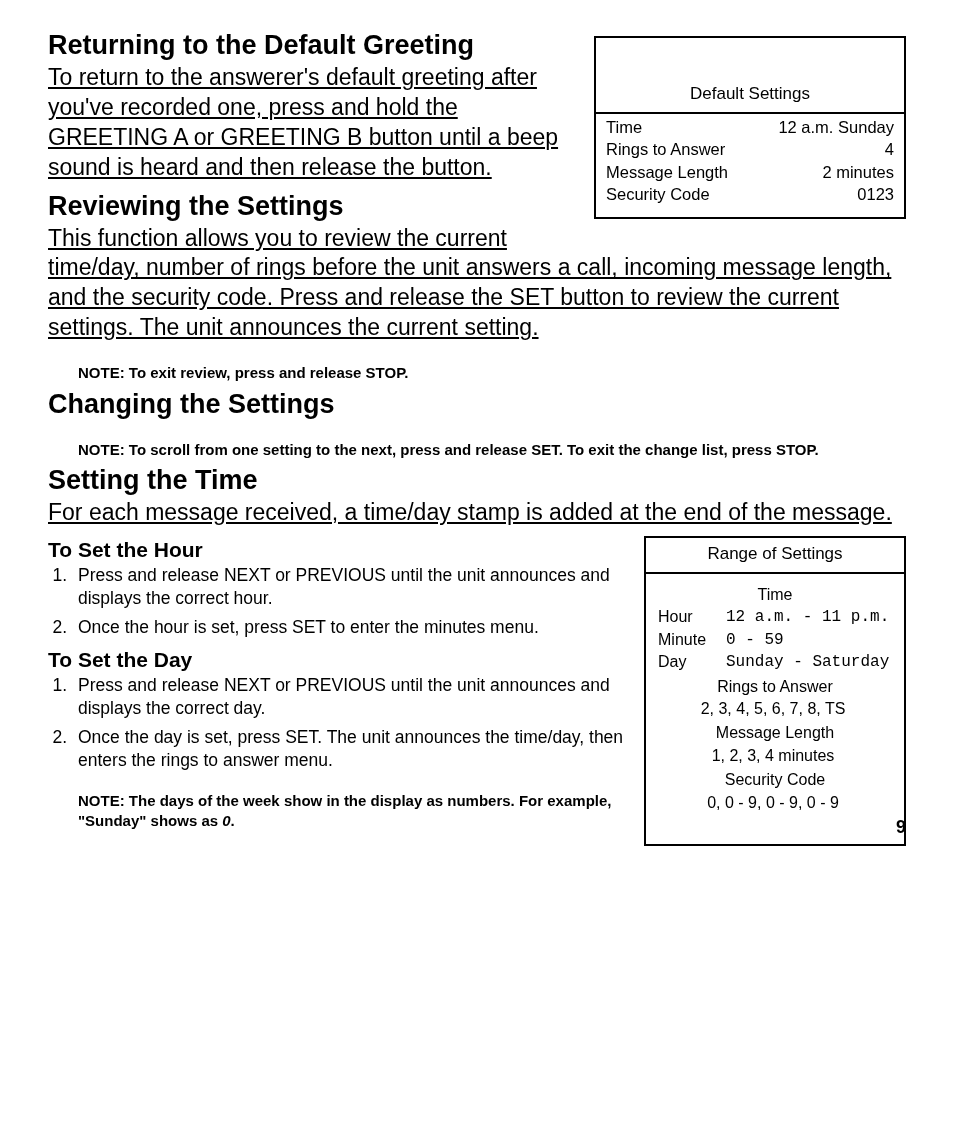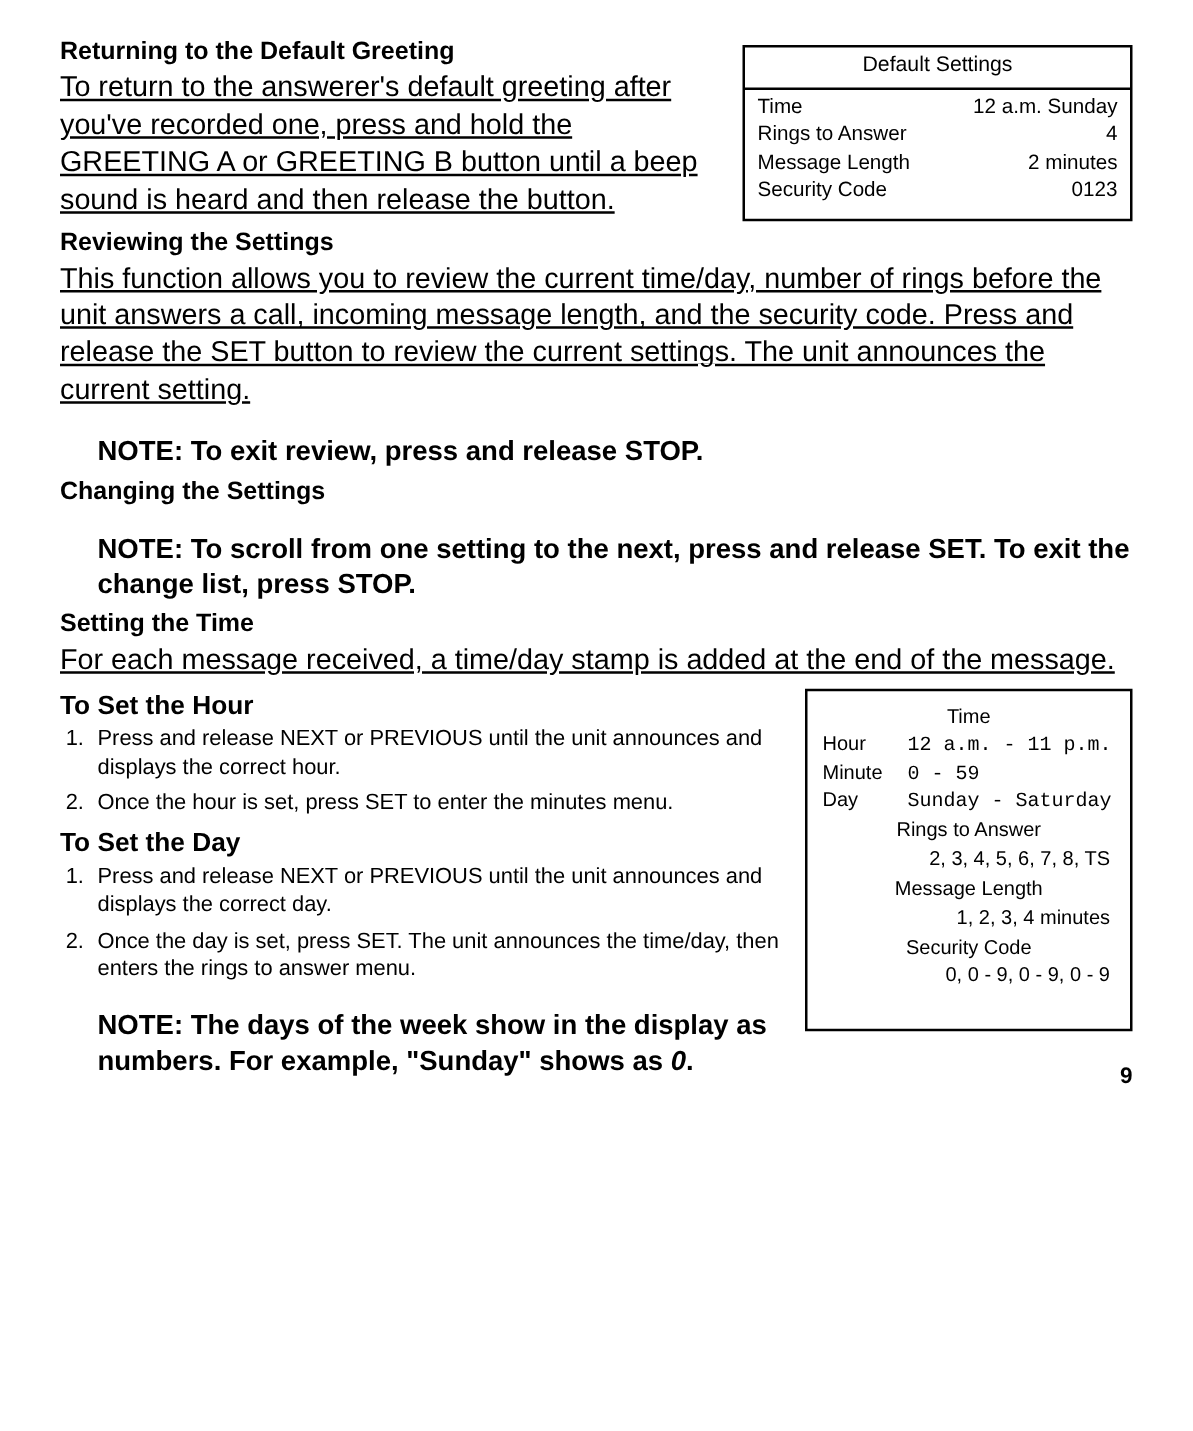--- a/index.html
+++ b/index.html
@@ -10,42 +10,42 @@
     color: #000;
     width: 954px;
   }
   .page {
     padding: 30px 48px 24px 48px;
     box-sizing: border-box;
     width: 954px;
     position: relative;
   }
   h1 {
-    font-size: 20px;
+    font-size: 27px;
     font-weight: bold;
     margin: 0 0 2px 0;
     letter-spacing: 0;
   }
   h2 {
     font-size: 21px;
     font-weight: bold;
     margin: 10px 0 2px 0;
   }
   p {
     font-size: 23px;
     line-height: 1.3;
     margin: 0 0 8px 0;
     text-decoration: underline;
   }
   em.quote {
     font-weight: bold;
     font-style: italic;
   }
   .note {
-    font-size: 22px;
+    font-size: 15px;
     font-weight: bold;
     margin: 20px 0 6px 30px;
     line-height: 1.3;
   }
   .italic0 { font-style: italic; }
   ol {
     font-size: 17.5px;
     padding-left: 24px;
     margin: 2px 0 8px 0;
   }
@@ -61,20 +61,21 @@
     border: 2px solid #000;
     margin: 6px 0 6px 12px;
     font-size: 16px;
   }
   .box-default .title {
     text-align: center;
     font-weight: normal;
     border-bottom: 2px solid #000;
     padding: 4px 0 8px 0;
     font-size: 17px;
+    margin-top: 42px;
   }
   .box-default .body {
     padding: 2px 10px 12px 10px;
   }
   .box-default .row {
     display: flex;
     justify-content: space-between;
     font-size: 16.5px;
     line-height: 1.35;
   }
@@ -101,21 +102,21 @@
   .box-range .sub {
     text-align: center;
     margin-top: 2px;
   }
   .box-range .pair {
     display: flex;
   }
   .box-range .pair .k { width: 68px; }
   .box-range .pair .v { flex: 1; font-family: Liberation Mono, monospace; }
   .box-range .indent {
-    text-align: right;
+    text-align: center;
     padding-right: 4px;
   }
   .pagenum {
     position: absolute;
     bottom: 22px;
     right: 48px;
     font-weight: bold;
     font-size: 18px;
   }
   .sec {
@@ -167,20 +168,21 @@
     <h1>Changing the Settings</h1>
     <div class="note">NOTE: To scroll from one setting to the next, press and release SET. To exit the change list, press STOP.</div>
   </div>
 
   <div class="sec">
     <h1>Setting the Time</h1>
     <p>For each message received, a time/day stamp is added  at the end of the message.</p>
   </div>
 
   <div class="box-range">
+    <div class="title">Range of Settings</div>
     <div class="body">
       <div class="sub">Time</div>
       <div class="pair">
         <span class="k">Hour</span>
         <span class="v">12 a.m. - 11 p.m.</span>
       </div>
       <div class="pair">
         <span class="k">Minute</span>
         <span class="v">0 - 59</span>
       </div>

